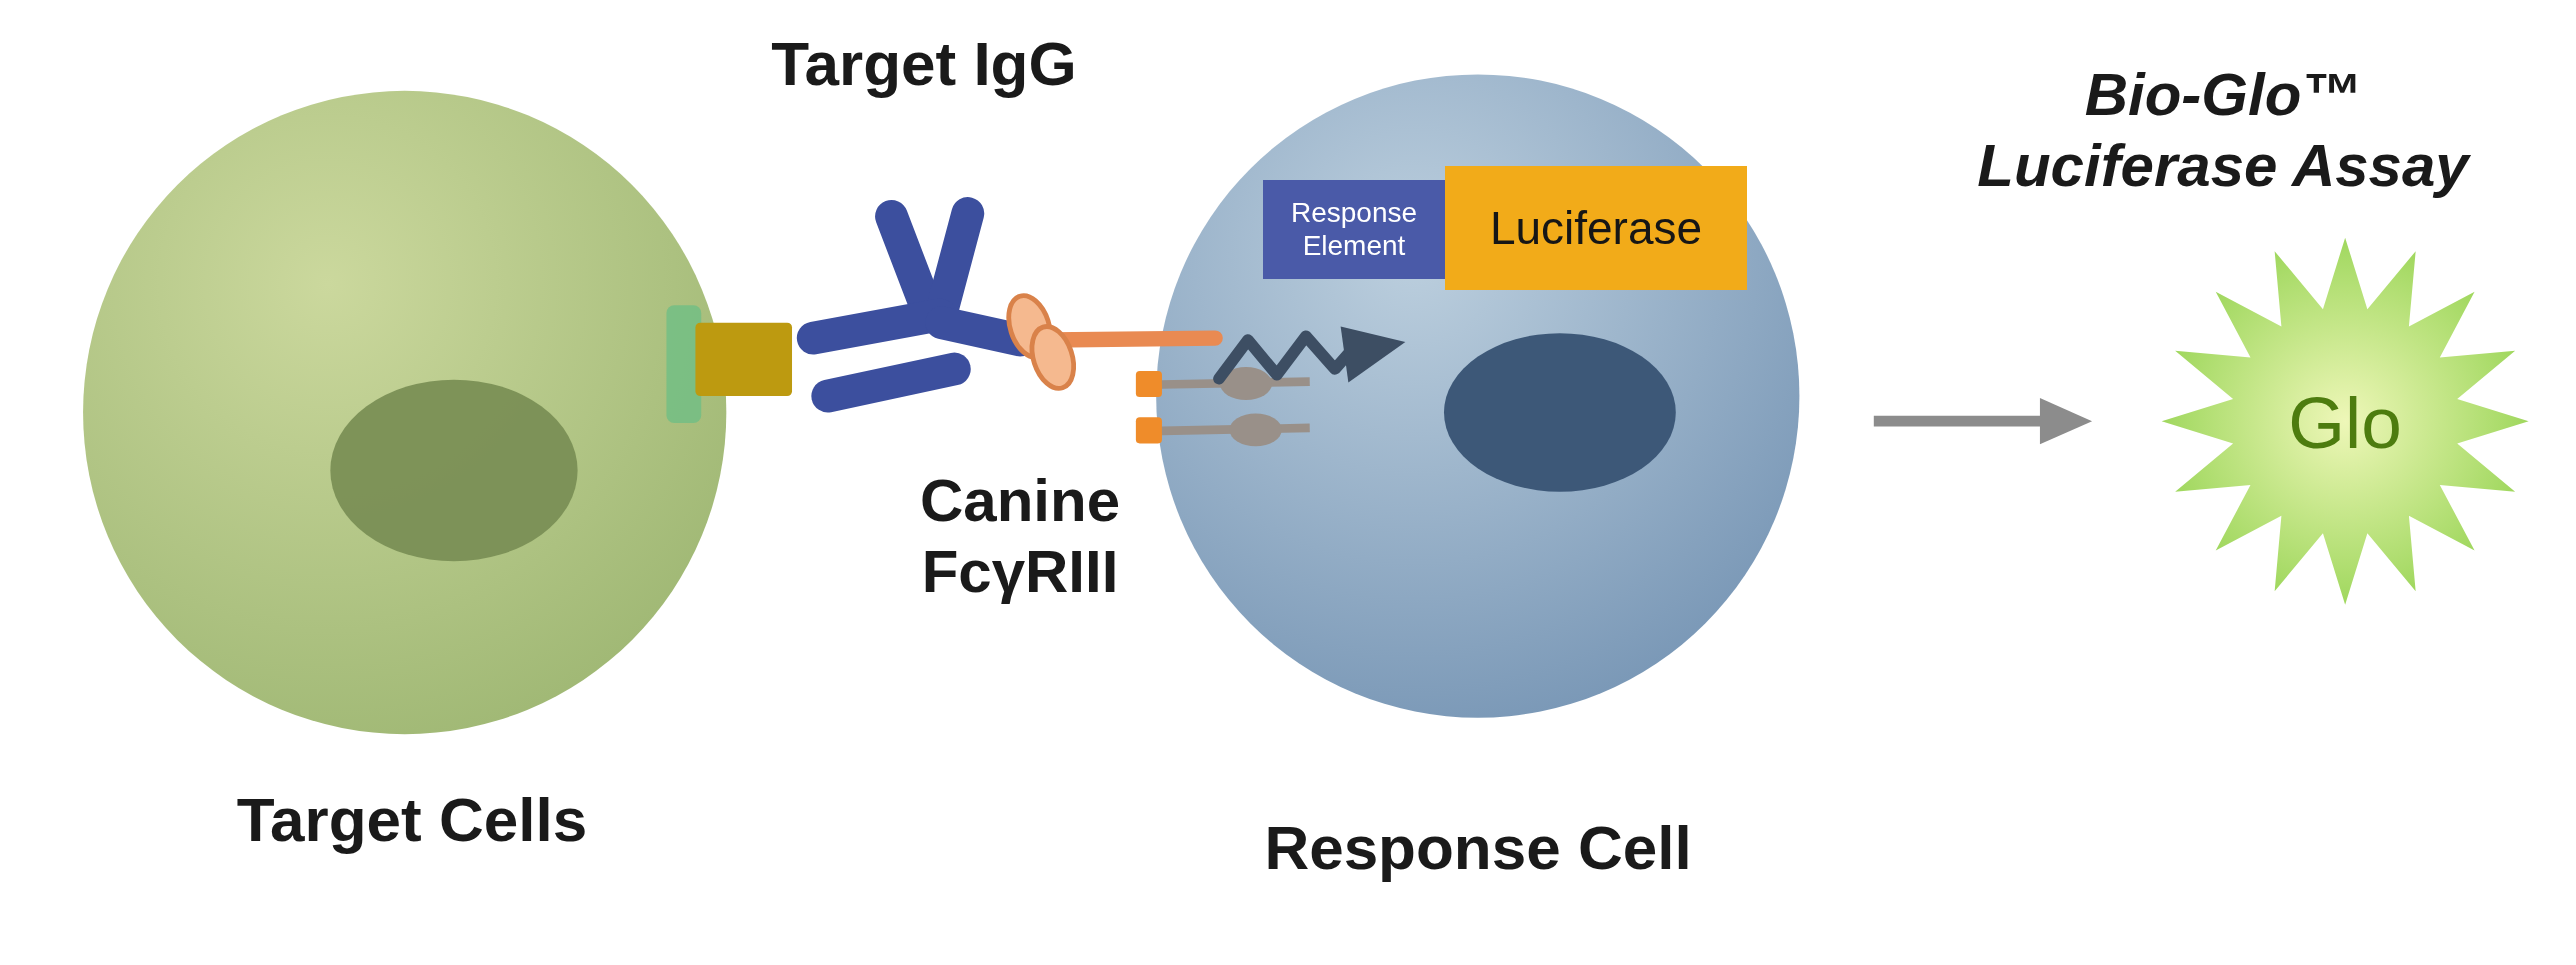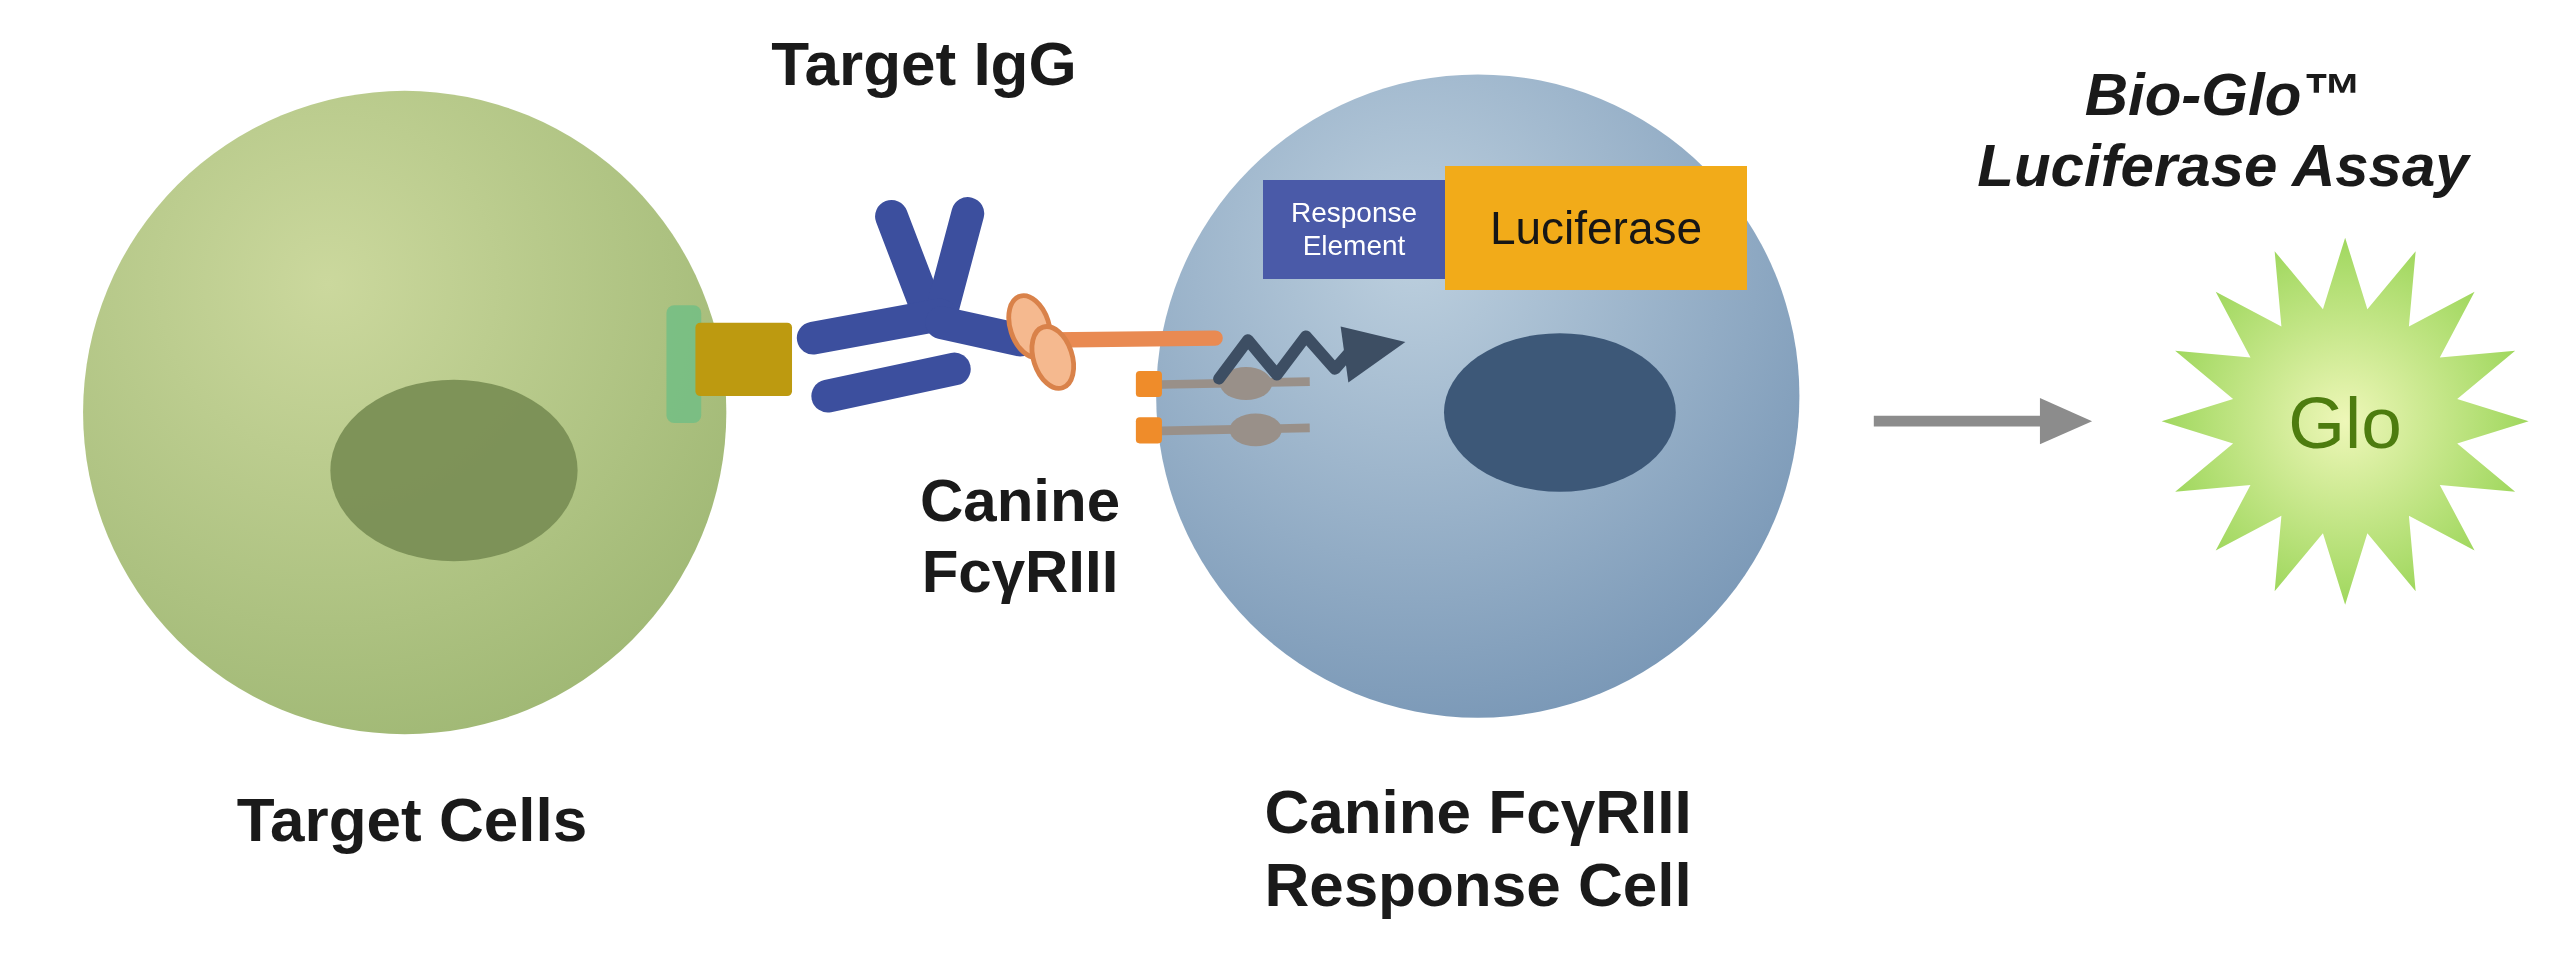--- a/index.html
+++ b/index.html
@@ -135,21 +135,20 @@
   <div class="label label-canine-igg">Target IgG</div>
 
   <div class="label label-fcgriii">
     <div>Canine</div>
     <div>FcγRIII</div>
   </div>
 
   <div class="label label-target-cells">Target Cells</div>
 
   <div class="label label-effector">
-    <div>Canine FcγRIII</div>
     <div>Response Cell</div>
   </div>
 
   <div class="label label-assay">
     <div>Bio-Glo™</div>
     <div>Luciferase Assay</div>
   </div>
 
   <div class="label label-glo">Glo</div>
 

